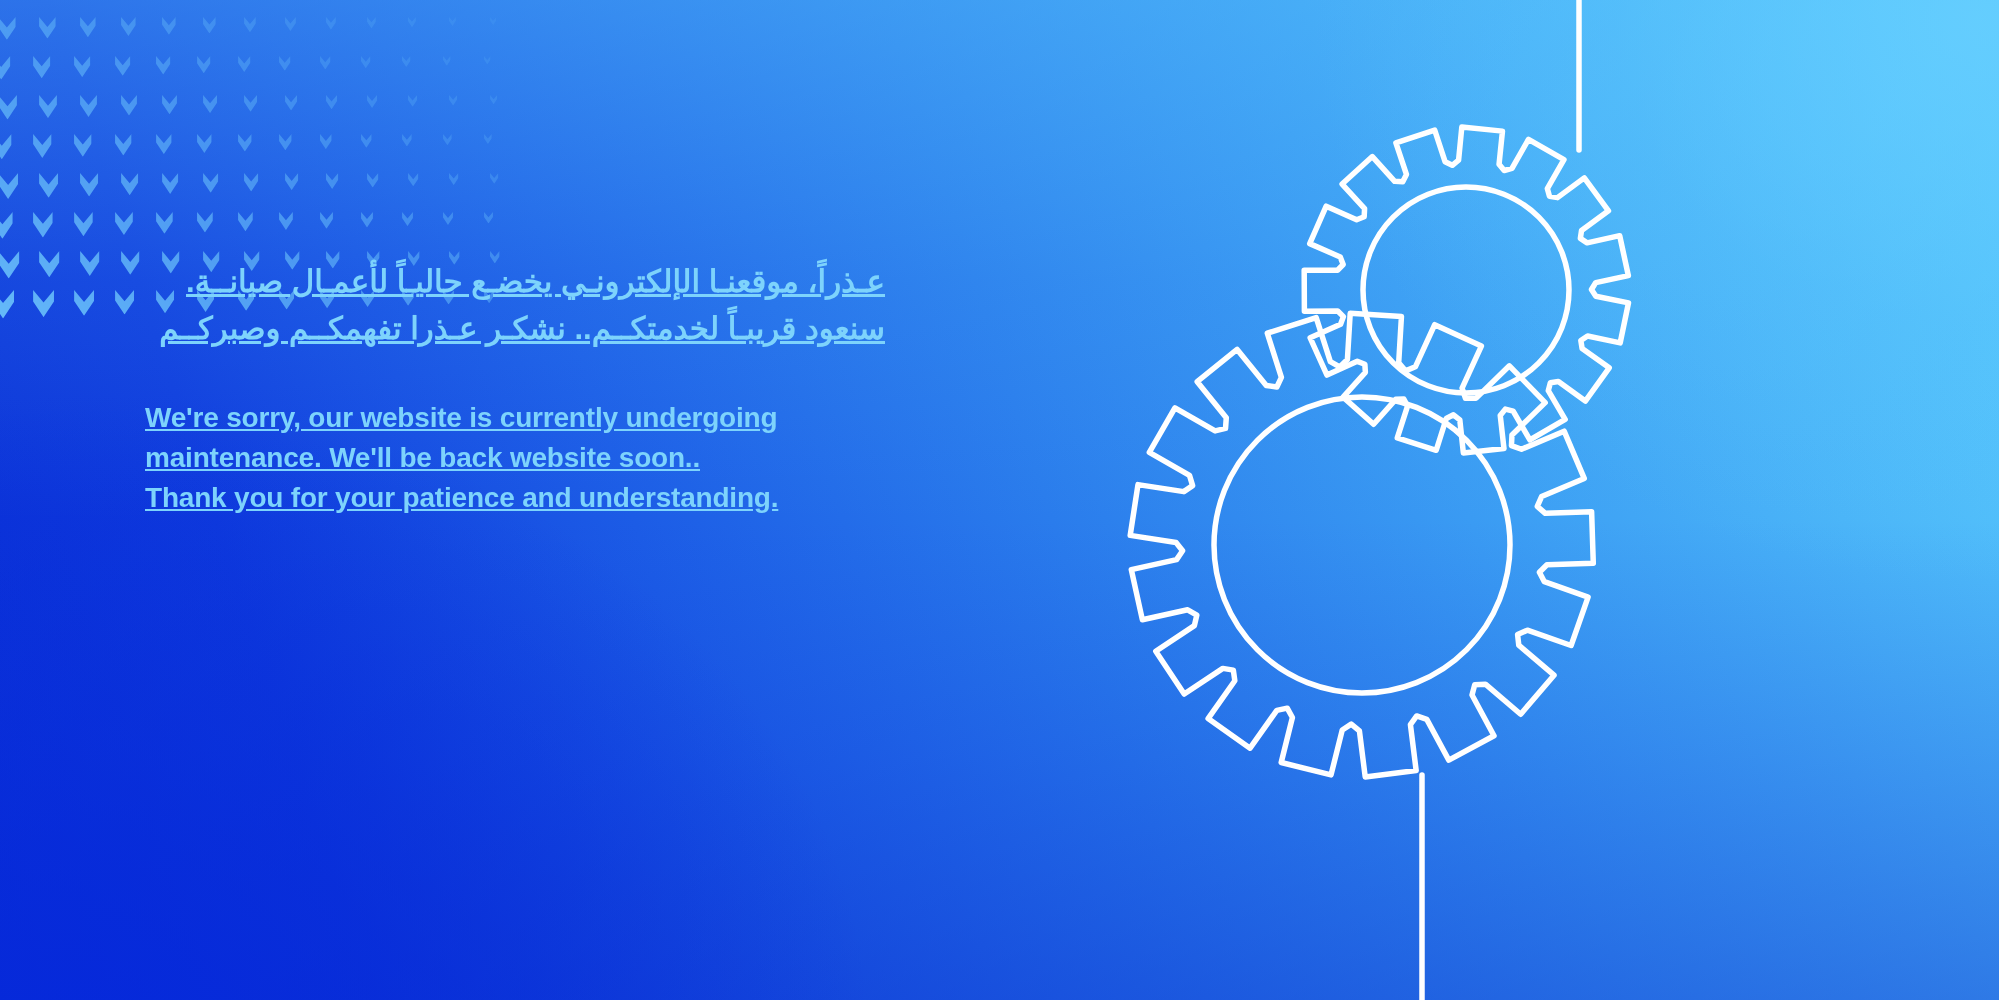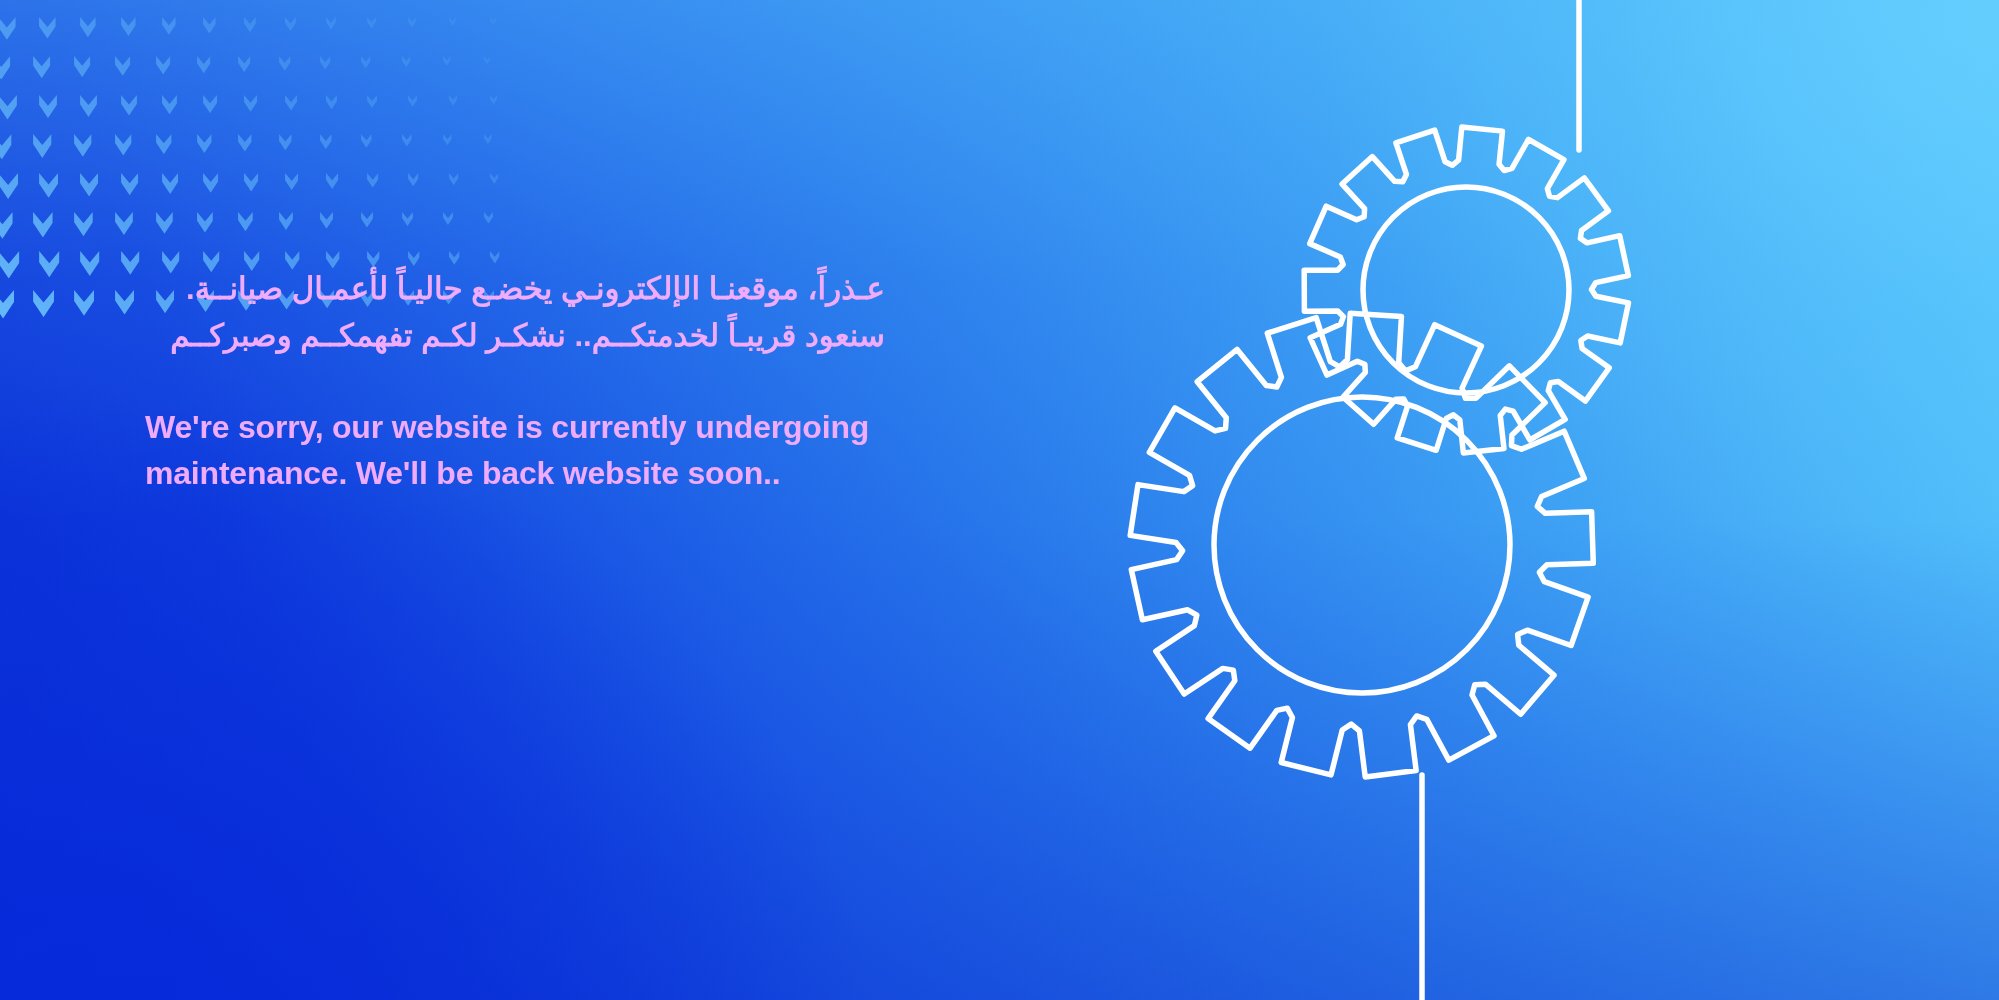--- a/index.html
+++ b/index.html
@@ -68,44 +68,45 @@
     right: 0;
     top: 0;
     width: 900px;
     height: 1000px;
   }
 
   
   .copy {
     position: absolute;
     left: 145px;
-    top: 265px;
+    top: 258px;
     width: 820px;
-    color: #f0abfc;
+    color: #7dd3fc;
+    text-decoration: underline;
   }
   .ar-block {
     direction: rtl;
     text-align: right;
     unicode-bidi: isolate;
     width: 740px;
   }
   .ar-line {
     font-size: 31px;
     line-height: 1.52;
     font-weight: 600;
     letter-spacing: 0.1px;
     white-space: nowrap;
   }
   .en-block {
     margin-top: 46px;
     direction: ltr;
     text-align: left;
   }
   .en-line {
-    font-size: 32px;
+    font-size: 28px;
     line-height: 1.42;
     font-weight: 700;
     letter-spacing: -0.2px;
     white-space: nowrap;
   }
 </style>
 </head>
 <body>
 
 <div id="stage">
@@ -267,22 +268,23 @@
       </g>
 
       <path d="M 323 775 L 323 1010"></path>
     </g>
   </svg>
 
   <div class="copy">
 
     <div class="ar-block">
       <div class="ar-line">عـذراً، موقعنـا الإلكترونـي يخضـع حاليـاً لأعمـال صيانــة.</div>
-      <div class="ar-line">سنعود قريبـاً لخدمتكــم.. نشكـر لكـم تفهمكــم وصبركــم</div>
+      <div class="ar-line">سنعود قريبـاً لخدمتكــم.. نشكـر عـذرا تفهمكــم وصبركــم</div>
     </div>
 
     <div class="en-block">
       <div class="en-line">We're sorry, our website is currently undergoing</div>
       <div class="en-line">maintenance. We'll be back website soon..</div>
+      <div class="en-line">Thank you for your patience and understanding.</div>
     </div>
 
   </div>
 </div>
 
 </body></html>

